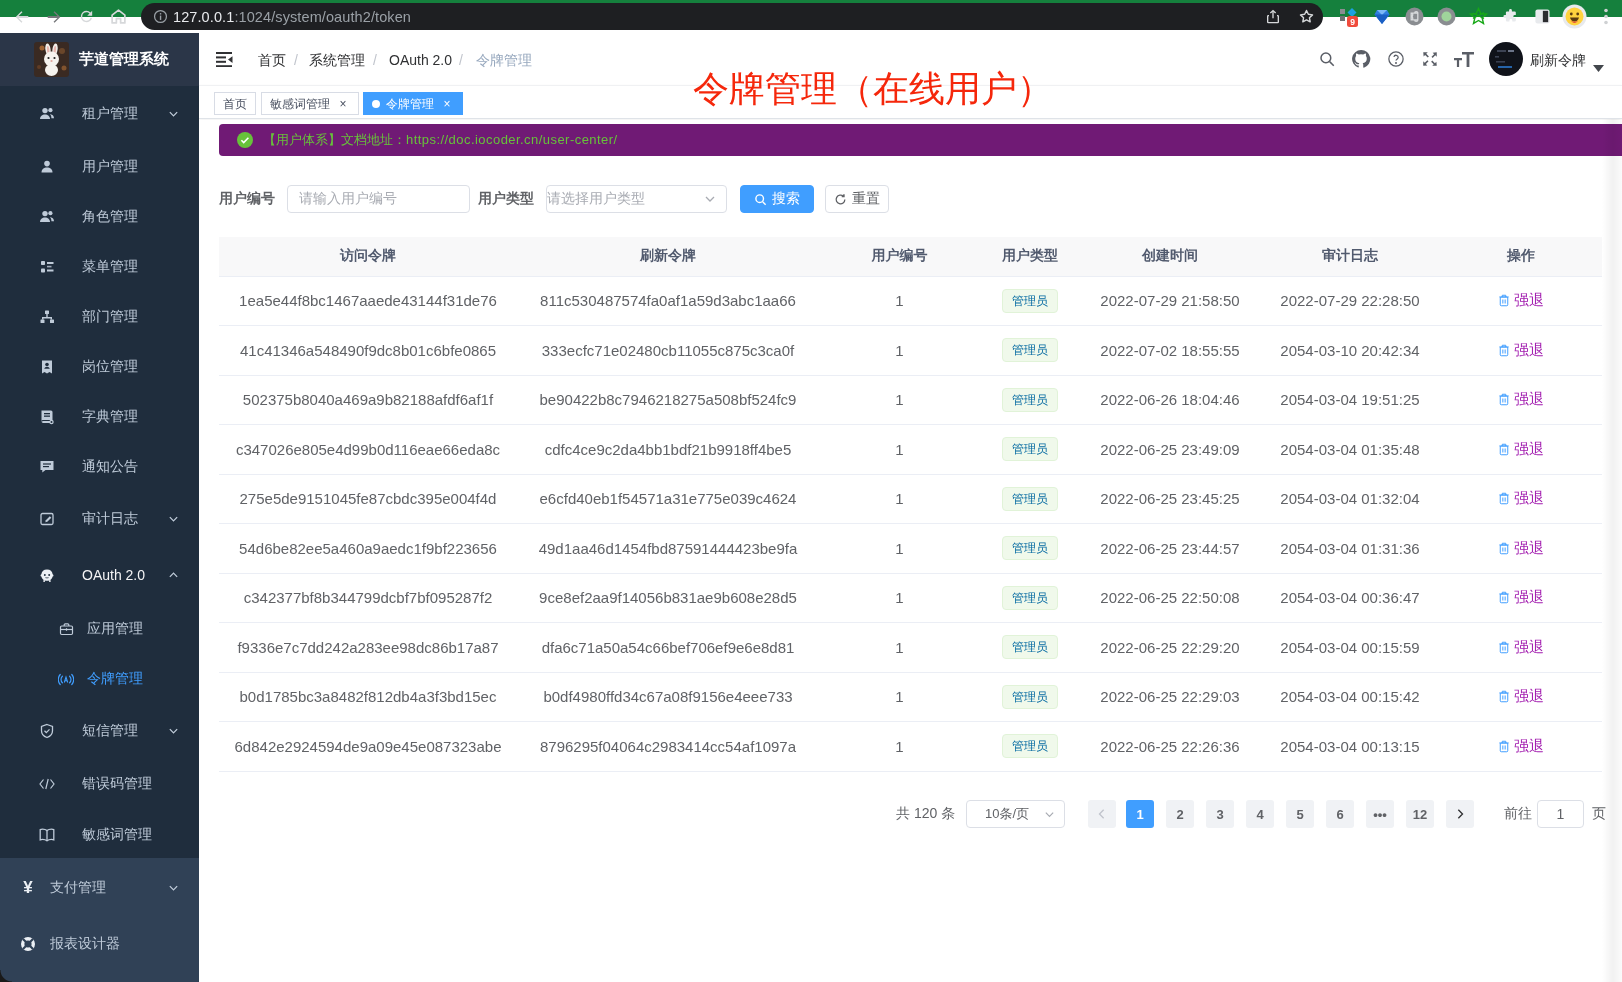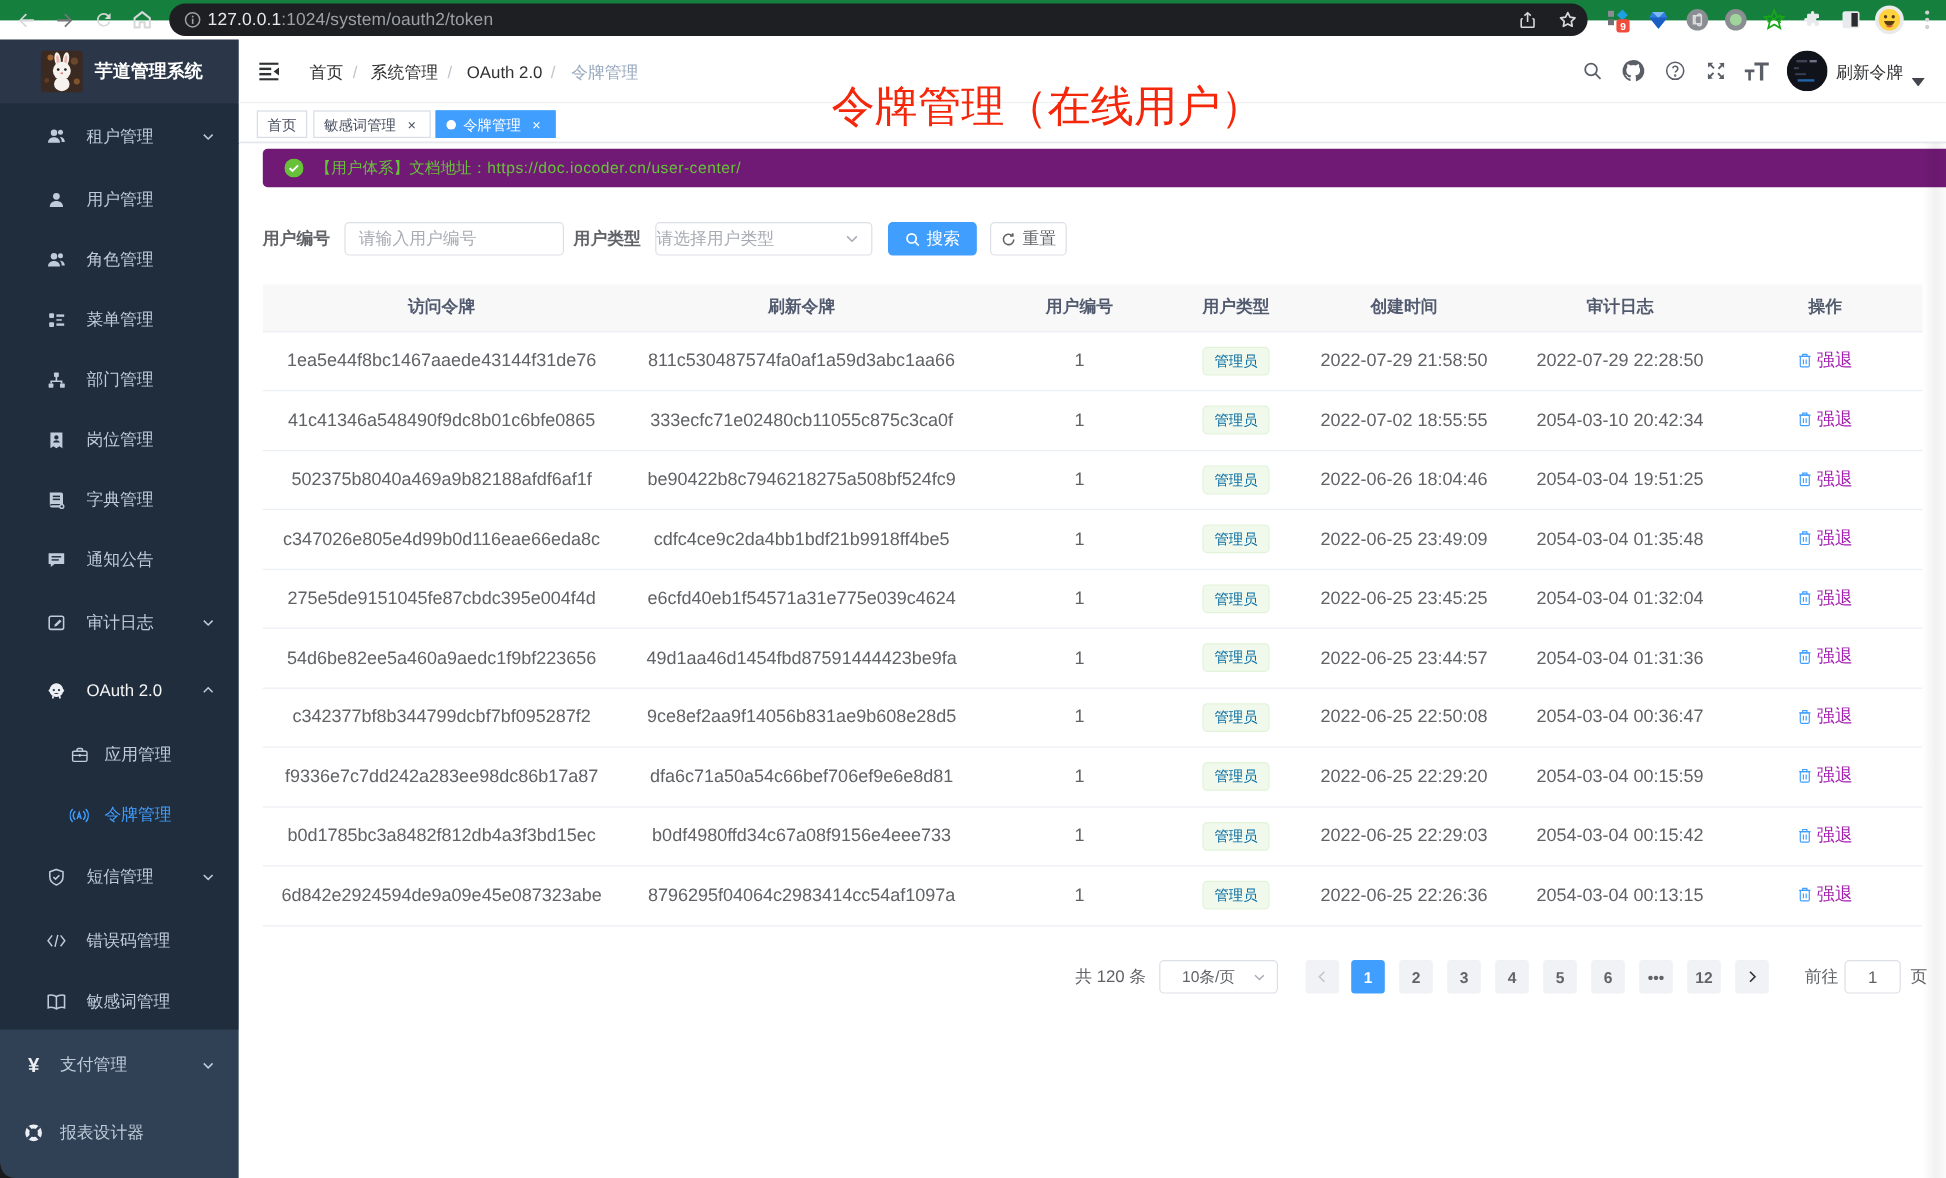--- a/index.html
+++ b/index.html
@@ -15,21 +15,21 @@
 
 #sidebar{position:absolute;left:0;top:33px;width:199px;height:949px;background:#304156;overflow:hidden;}
 #logo{height:53px;background:#2b3648;display:flex;align-items:center;}
 #logoimg{width:35px;height:35px;margin-left:34px;border-radius:3px;}
 #logotxt{color:#fff;font-size:15px;font-weight:bold;margin-left:10px;}
 .mitem{position:absolute;left:0;width:199px;height:50px;color:#bfcbd9;font-size:14px;}
 .mitem>*{position:absolute;top:50%;transform:translateY(-50%);}
 .mico{left:39px;width:16px;height:16px;display:flex;align-items:center;justify-content:center;}
 .mico2{left:58px;}
 .mico0{left:20px;}
-.mtxt{left:72px;}
+.mtxt{left:82px;}
 .mtxt2{left:87px;}
 .mtxt0{left:50px;}
 .arrow{left:168px;width:11px;height:11px;}
 .active{color:#409eff;}
 
 #navbar{position:absolute;left:199px;top:33px;width:1423px;height:52px;background:#fff;}
 .crumb{position:absolute;top:19px;font-size:14px;color:#303133;}
 .crumb.sep{color:#c0c4cc;}
 .crumb.last{color:#97a8be;}
 .nico{position:absolute;top:9px;width:34px;height:34px;display:flex;align-items:center;justify-content:center;color:#5a5e66;}

